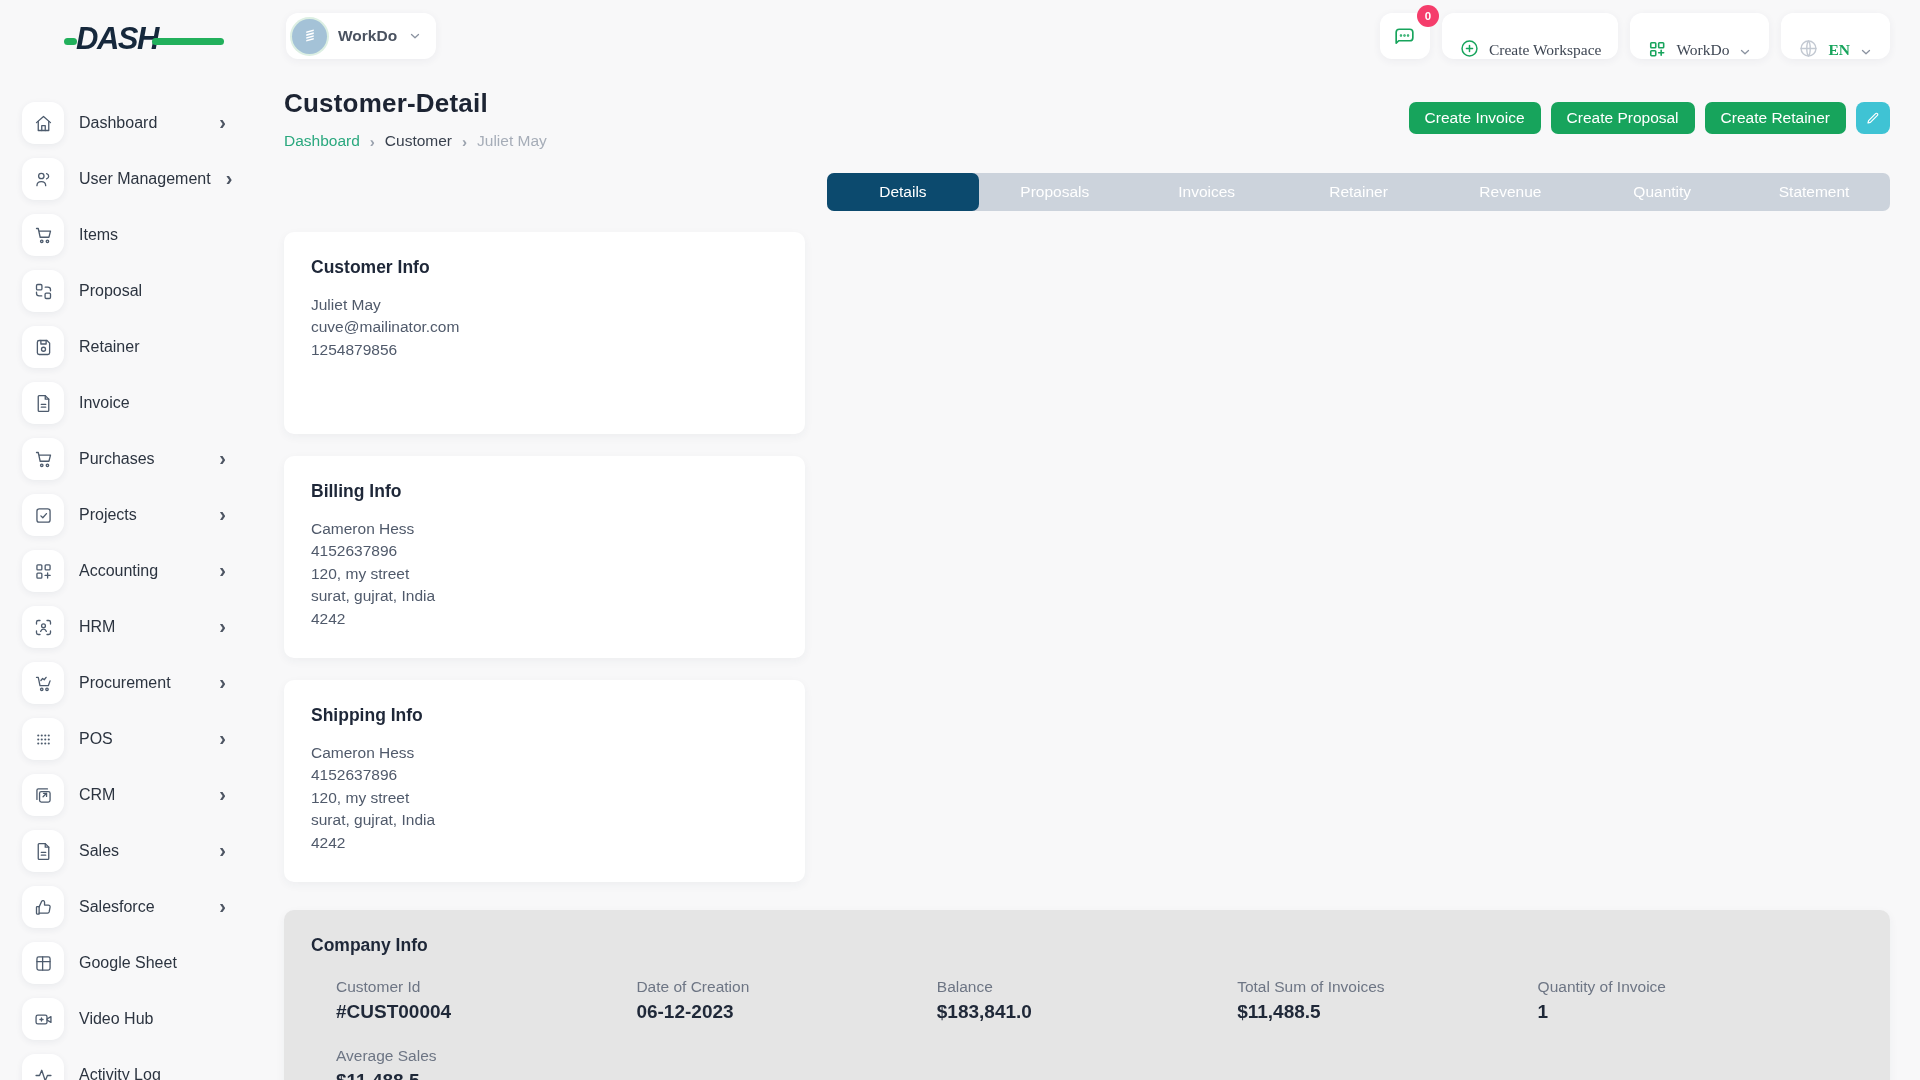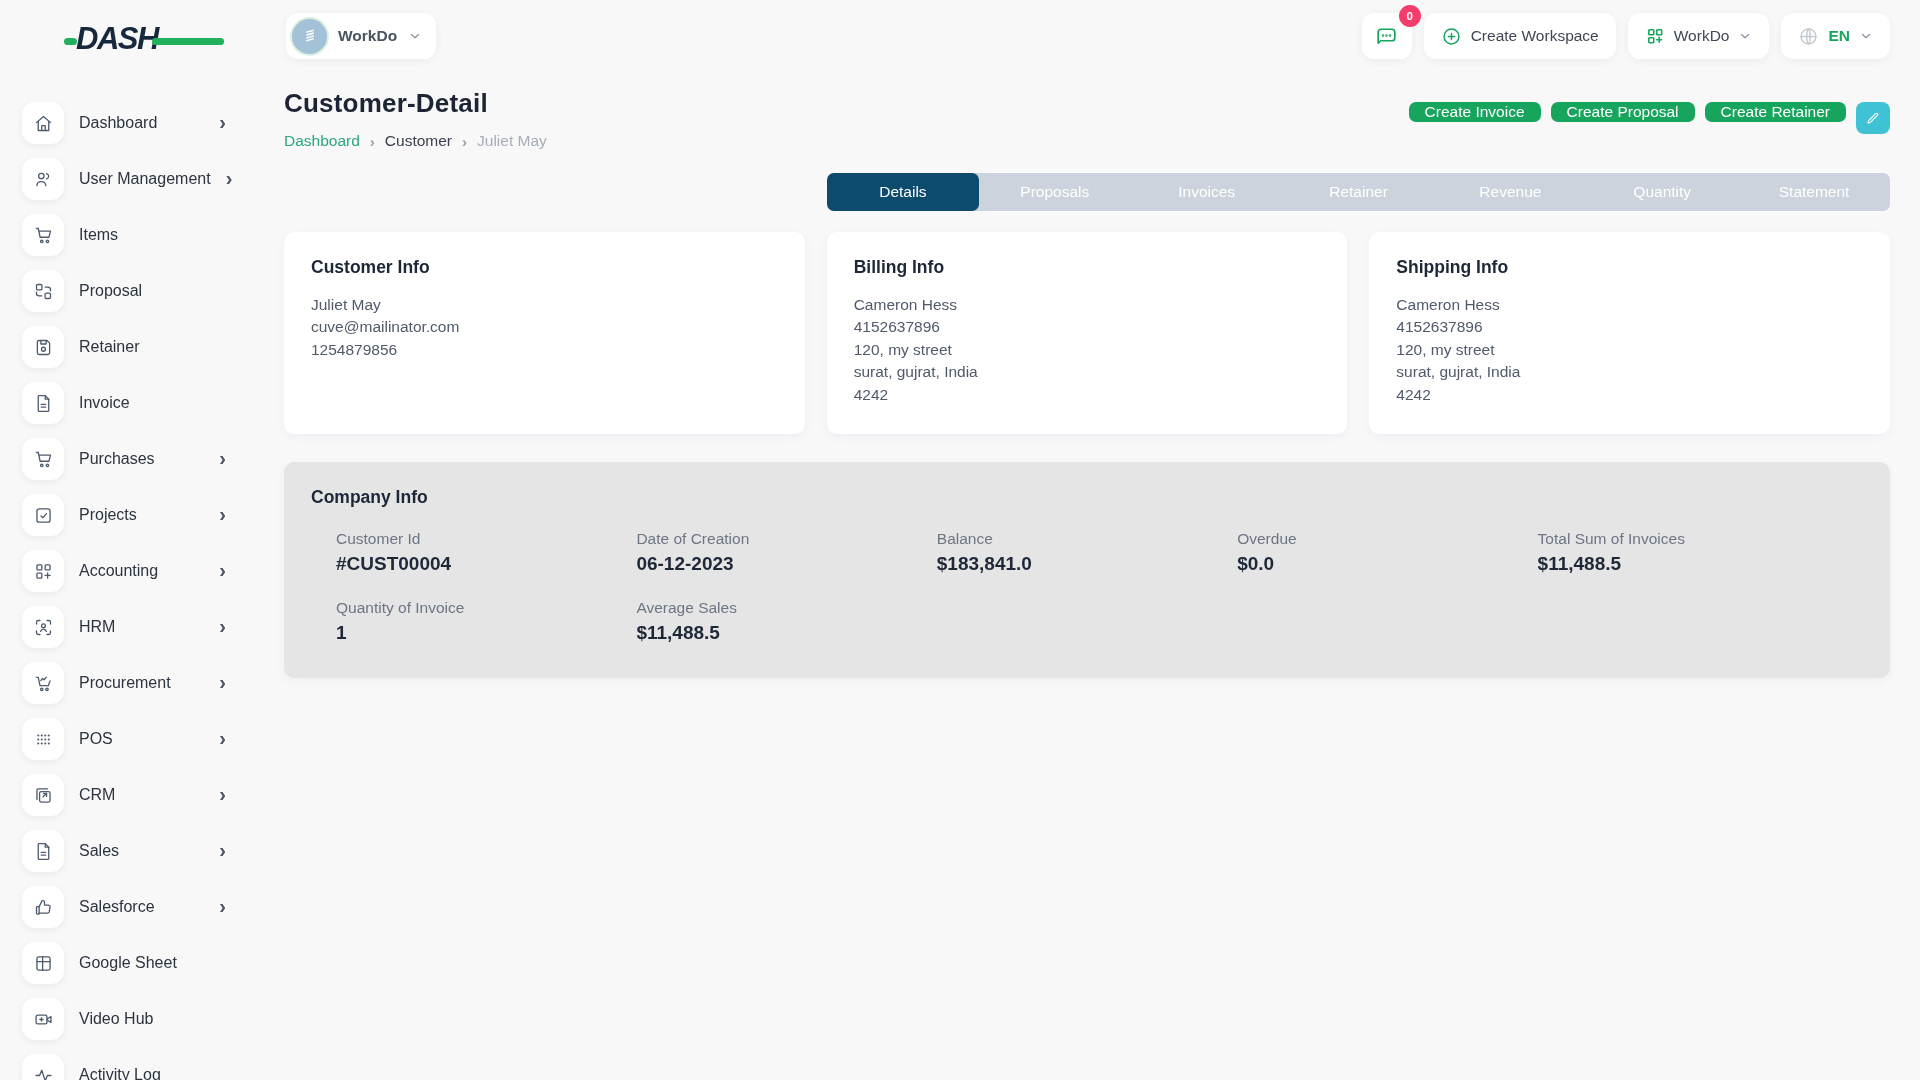--- a/index.html
+++ b/index.html
@@ -31,42 +31,42 @@
   .ws-pill { display:flex; align-items:center; gap:11px; height:46px; padding:0 14px 0 6px;
              background:#fff; border-radius:12px; box-shadow:0 2px 8px rgba(45,58,80,.06); }
   .avatar { width:35px; height:35px; border-radius:50%; background:#a4c2d7; display:grid; place-items:center;
             box-shadow:0 0 0 2px #dcefe3; }
   .ws-label { font-size:15.5px; font-weight:600; color:#4a5260; }
   .topbar-right { margin-left:auto; display:flex; align-items:center; gap:12px; }
   .icon-btn { position:relative; width:50px; height:46px; background:#fff; border-radius:12px;
               box-shadow:0 2px 8px rgba(45,58,80,.06); display:grid; place-items:center; }
   .badge { position:absolute; top:-8px; right:-9px; min-width:22px; height:22px; padding:0 4px; border-radius:50%;
            background:#f53d6b; color:#fff; font-size:11.5px; font-weight:700; display:grid; place-items:center; }
-  .pill { display:flex; align-items:center; gap:9px; height:46px; padding:0 17px; background:#fff; border-radius:12px;
-          box-shadow:0 2px 8px rgba(45,58,80,.06); font-size:15.5px; font-weight:500; color:#3f4754; }
+  .pill { display:flex; align-items:flex-end; gap:9px; height:46px; padding:0 17px; background:#fff; border-radius:12px;
+          box-shadow:0 2px 8px rgba(45,58,80,.06); font-size:15.5px; font-weight:500; color:#3f4754;font-family:Liberation Serif, serif; }
   .lang-label { color:#17a45c; font-weight:600; }
 
   
   .main { position:absolute; left:252px; top:72px; right:0; bottom:0; padding:16px 30px 0 32px; }
   .page-head { display:flex; justify-content:space-between; align-items:flex-start; margin-bottom:23px; }
   .page-title { font-size:26px; font-weight:700; color:#1d2433; letter-spacing:.2px; }
   .crumbs { display:flex; align-items:center; gap:10px; margin-top:13px; font-size:15.5px; }
   .crumb-link { color:#2aa87e; }
   .crumb-sep { color:#9aa2ae; font-size:15px; font-weight:600; }
   .crumb-mid { color:#39414e; }
   .crumb-cur { color:#a6adb8; }
   .actions { display:flex; gap:10px; margin-top:14px; }
-  .btn-green { height:20px; padding:0 16px; border-radius:7px; background:#17a45c; color:#fff; font-size:15.5px; font-weight:500;text-align:right; }
+  .btn-green { height:32px; padding:0 16px; border-radius:7px; background:#17a45c; color:#fff; font-size:15.5px; font-weight:500;text-align:right; }
   .btn-edit { width:34px; height:32px; border-radius:8px; background:#3fc3d4; display:grid; place-items:center; }
 
   .tabs { margin-left:543px; height:38px; display:flex; background:#ccd3dc; border-radius:7px; margin-bottom:21px; }
   .tab { flex:1; display:grid; place-items:center; color:#fff; font-size:15.5px; border-radius:7px; }
   .tab.active { background:#0c4a6e; }
 
-  .cards-row { display:flex; gap:22px; margin-bottom:28px; }
+  .cards-row { display:flex; gap:22px; margin-bottom:28px;flex-direction:column; }
   .card { width:521px; height:202px; background:#fff; border-radius:10px; padding:25px 27px;
           box-shadow:0 3px 10px rgba(45,58,80,.05); }
   .card h3, .company-card h3 { font-size:17.5px; font-weight:700; color:#1e2738; margin-bottom:16px; }
   .line { font-size:15.5px; color:#505a6b; line-height:1.45; }
 
   .company-card { background:#e5e5e5; border-radius:10px; height:216px; padding:25px 27px;
                   box-shadow:0 3px 10px rgba(45,58,80,.05); }
   .cgrid { display:grid; grid-template-columns:repeat(5,1fr); row-gap:24px; padding:6px 25px 0; }
   .f-label { font-size:15.5px; color:#6d7584; margin-bottom:5px; }
   .f-value { font-size:19px; font-weight:700; color:#1f2838; }
@@ -437,24 +437,20 @@
       </div>
       <div>
         <div class="f-label">Date of Creation</div>
         <div class="f-value">06-12-2023</div>
       </div>
       <div>
         <div class="f-label">Balance</div>
         <div class="f-value">$183,841.0</div>
       </div>
       <div>
-        <div class="f-label">Overdue</div>
-        <div class="f-value">$0.0</div>
-      </div>
-      <div>
         <div class="f-label">Total Sum of Invoices</div>
         <div class="f-value">$11,488.5</div>
       </div>
       <div>
         <div class="f-label">Quantity of Invoice</div>
         <div class="f-value">1</div>
       </div>
       <div>
         <div class="f-label">Average Sales</div>
         <div class="f-value">$11,488.5</div>

